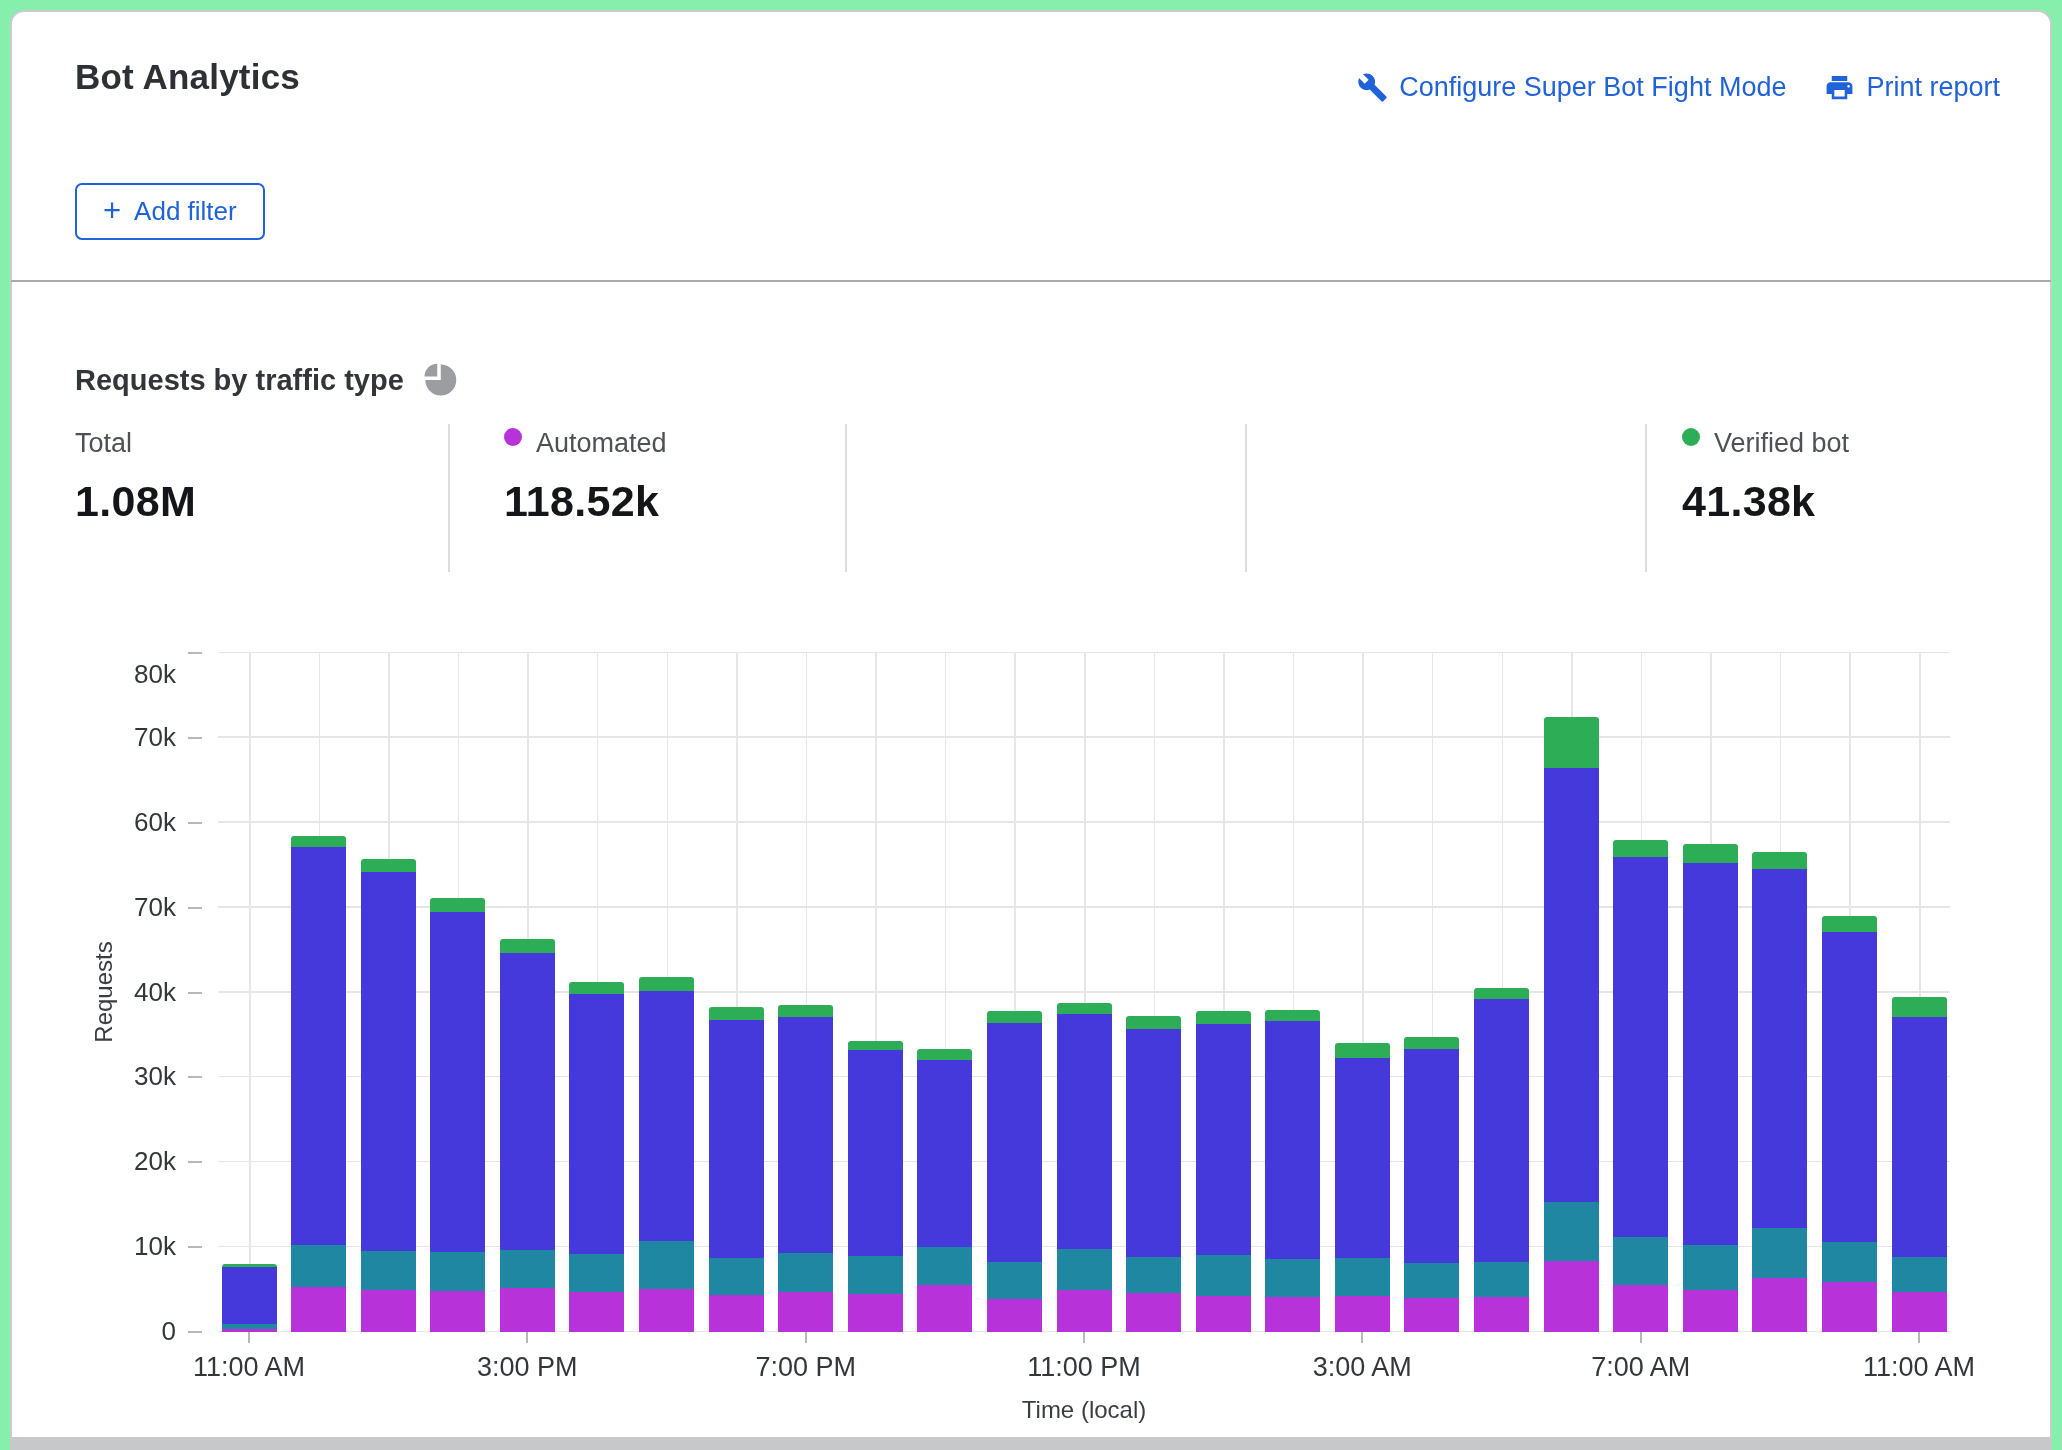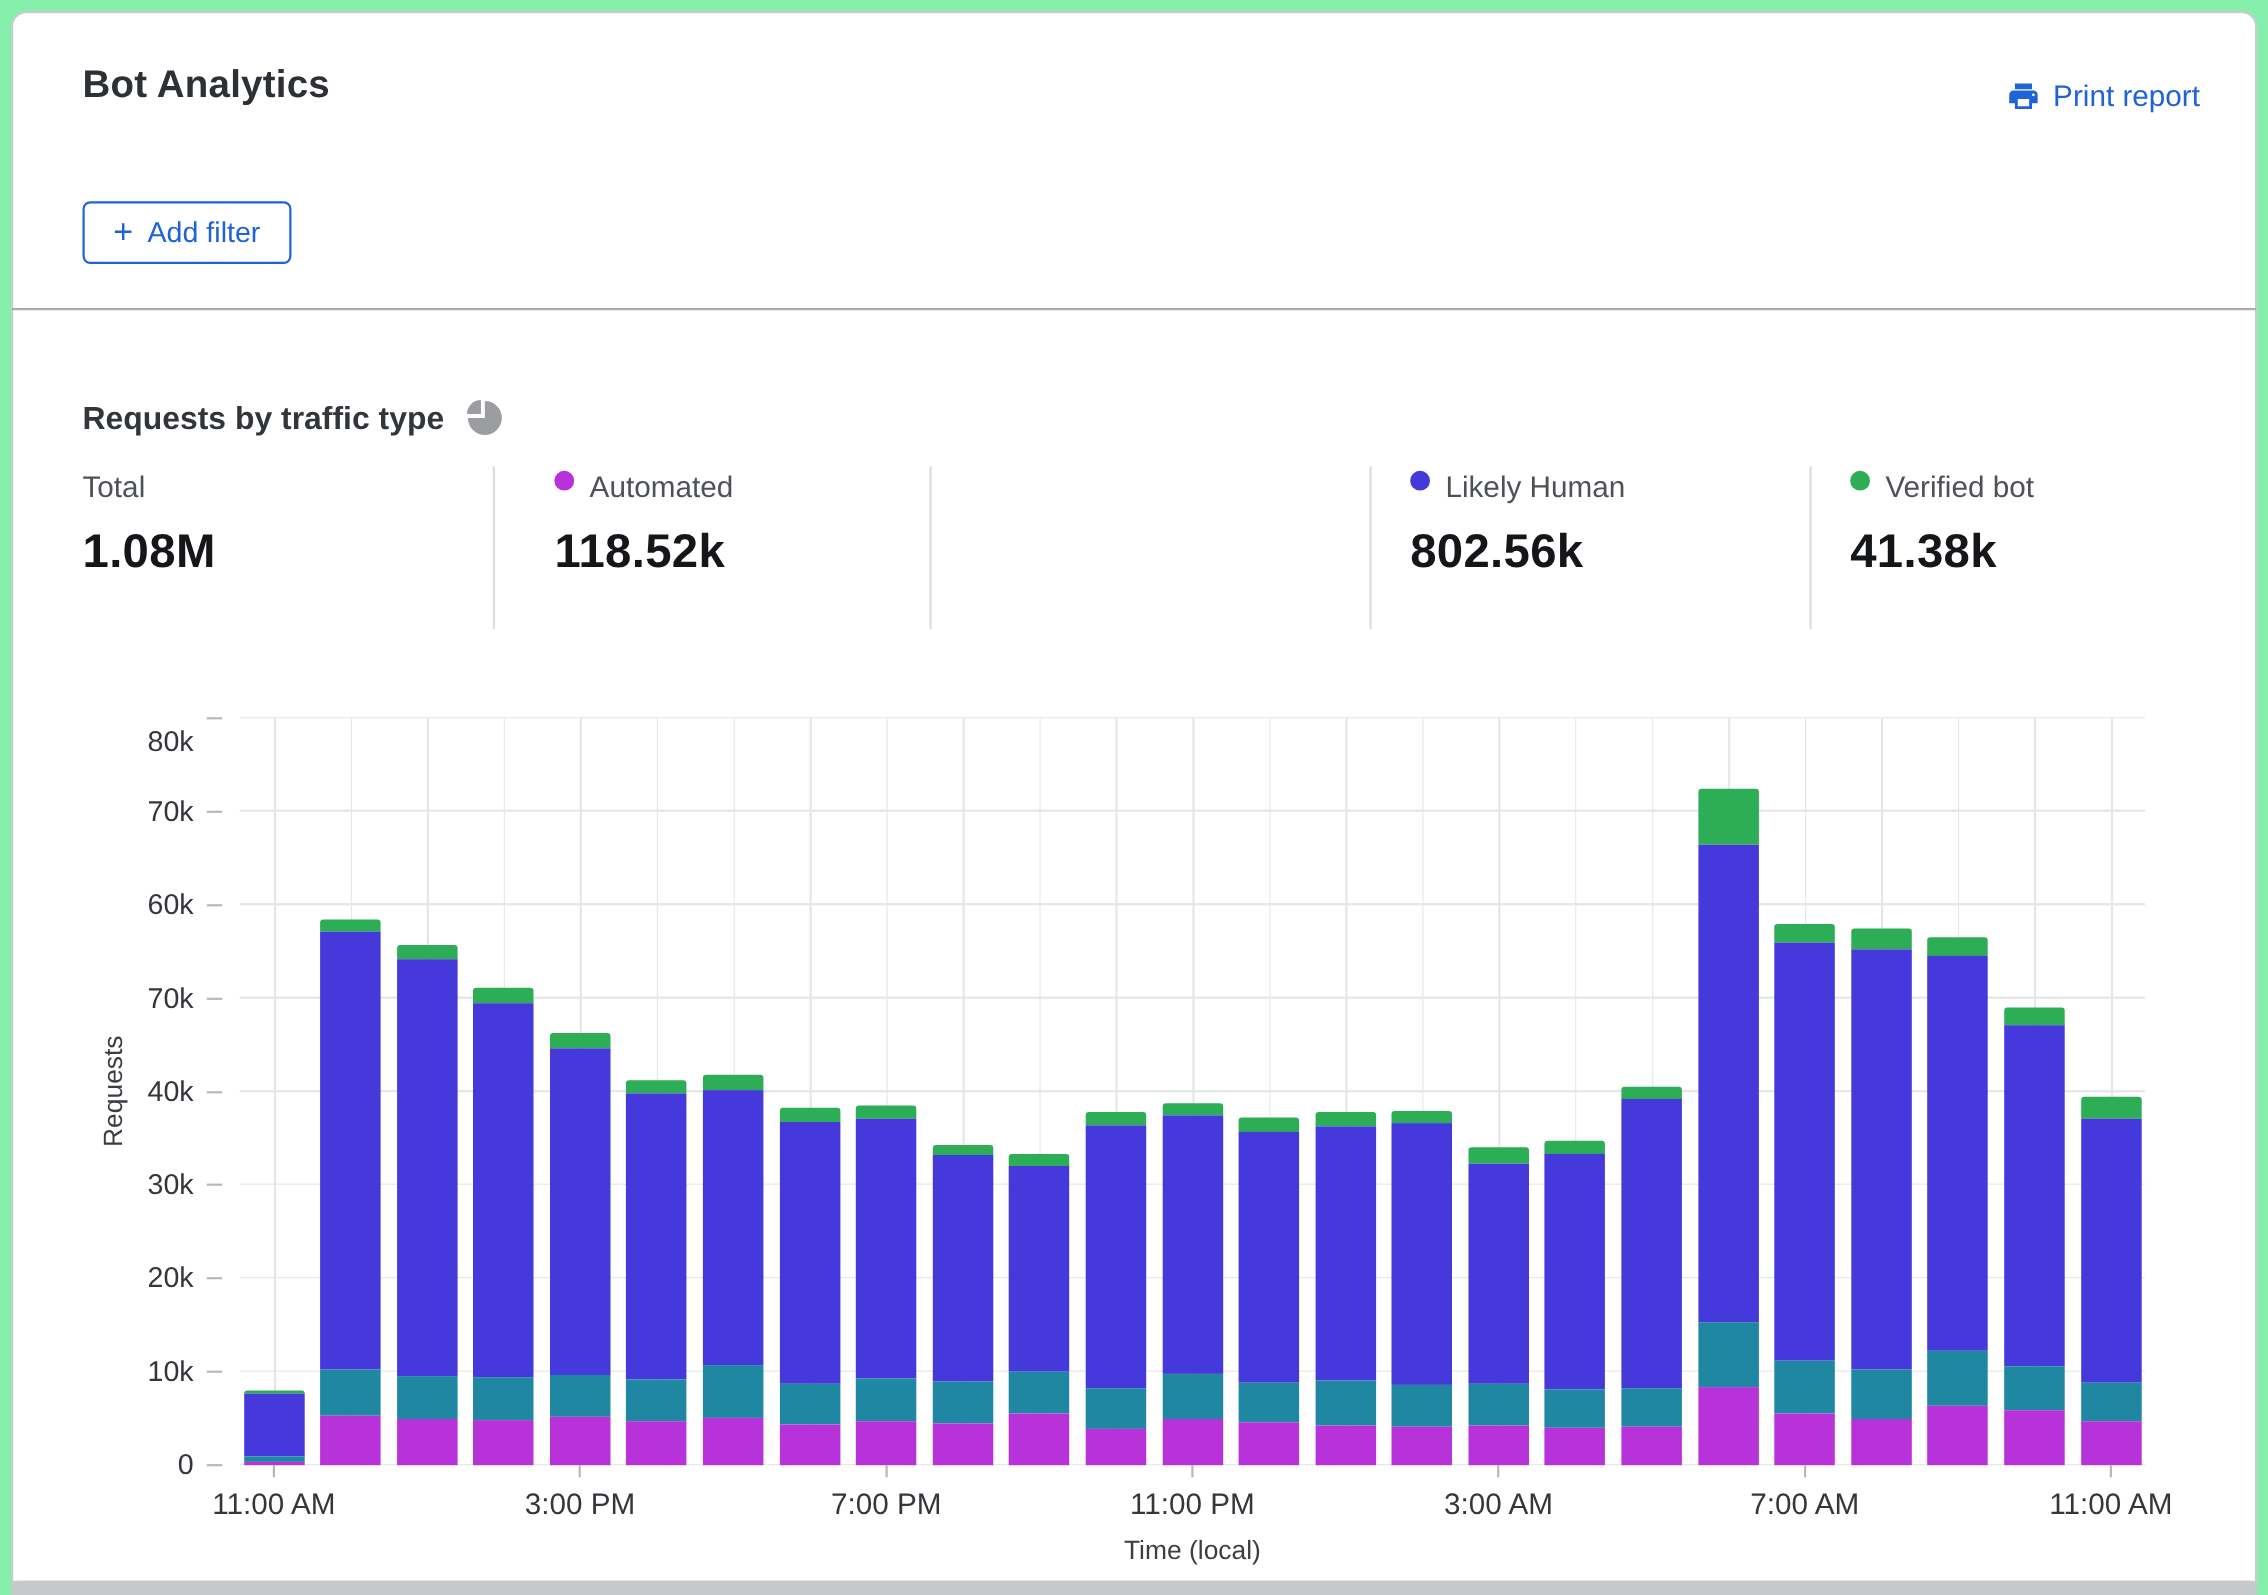--- a/index.html
+++ b/index.html
@@ -53,20 +53,28 @@
 
 <div id="page">
   <div id="card"></div>
 
   <div class="page-title">Bot Analytics</div>
 
   <div class="top-links">
     <div class="link">
       <span>
         <svg width="31" height="31" viewBox="0 0 24 24" fill="#2062d8">
+            <path d="M22.7 19l-9.1-9.1c.9-2.3.4-5-1.5-6.9-2-2-5-2.4-7.4-1.3L9 6 6 9 1.6 4.7C.4 7.1.9 10.1 2.9 12.1c1.9 1.9 4.6 2.4 6.9 1.5l9.1 9.1c.4.4 1 .4 1.4 0l2.3-2.3c.5-.4.5-1.1.1-1.4z"></path>
+          </svg>
+      </span>
+      <span>Configure Super Bot Fight Mode</span>
+    </div>
+    <div class="link">
+      <span>
+        <svg width="31" height="31" viewBox="0 0 24 24" fill="#2062d8">
             <path d="M19 8H5c-1.66 0-3 1.34-3 3v6h4v4h12v-4h4v-6c0-1.66-1.34-3-3-3zm-3 11H8v-5h8v5zm3-7c-.55 0-1-.45-1-1s.45-1 1-1 1 .45 1 1-.45 1-1 1zm-1-9H6v4h12V3z"></path>
           </svg>
       </span>
       <span>Print report</span>
     </div>
   </div>
 
   <button class="add-filter">
     <span class="plus">+</span>
     <span>Add filter</span>
@@ -90,27 +98,20 @@
         <span>Total</span>
       </div>
     <div class="val">1.08M</div>
   </div>
   <div class="stat" style="left:504px">
     <div class="lab">
         <span class="dot" style="background: rgb(184, 50, 217);"></span>
         <span>Automated</span>
       </div>
     <div class="val">118.52k</div>
-  </div>
-  <div class="stat" style="left:1282px">
-    <div class="lab">
-        <span class="dot" style="background: rgb(69, 57, 220);"></span>
-        <span>Likely Human</span>
-      </div>
-    <div class="val">802.56k</div>
   </div>
   <div class="stat" style="left:1682px">
     <div class="lab">
         <span class="dot" style="background: rgb(46, 173, 87);"></span>
         <span>Verified bot</span>
       </div>
     <div class="val">41.38k</div>
   </div>
   <div class="stat-divider" style="left:448px"></div>
   <div class="stat-divider" style="left:845px"></div>

